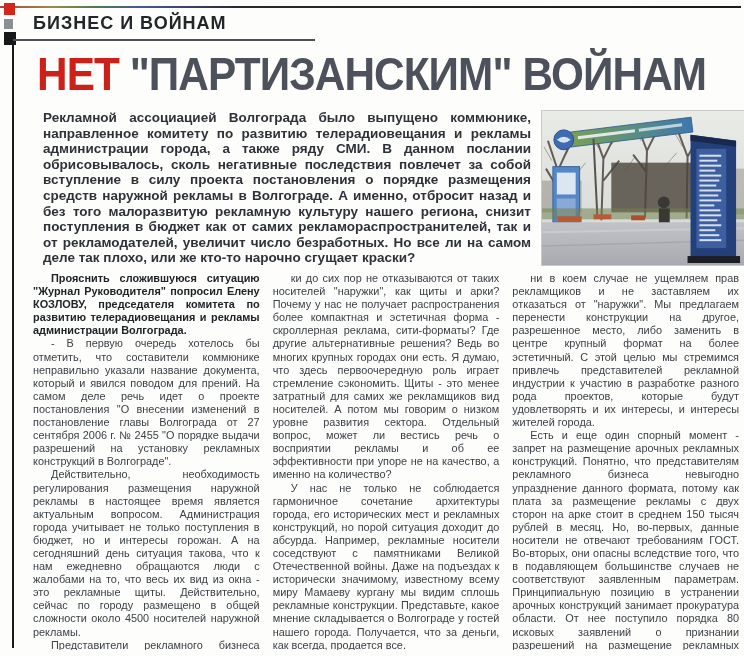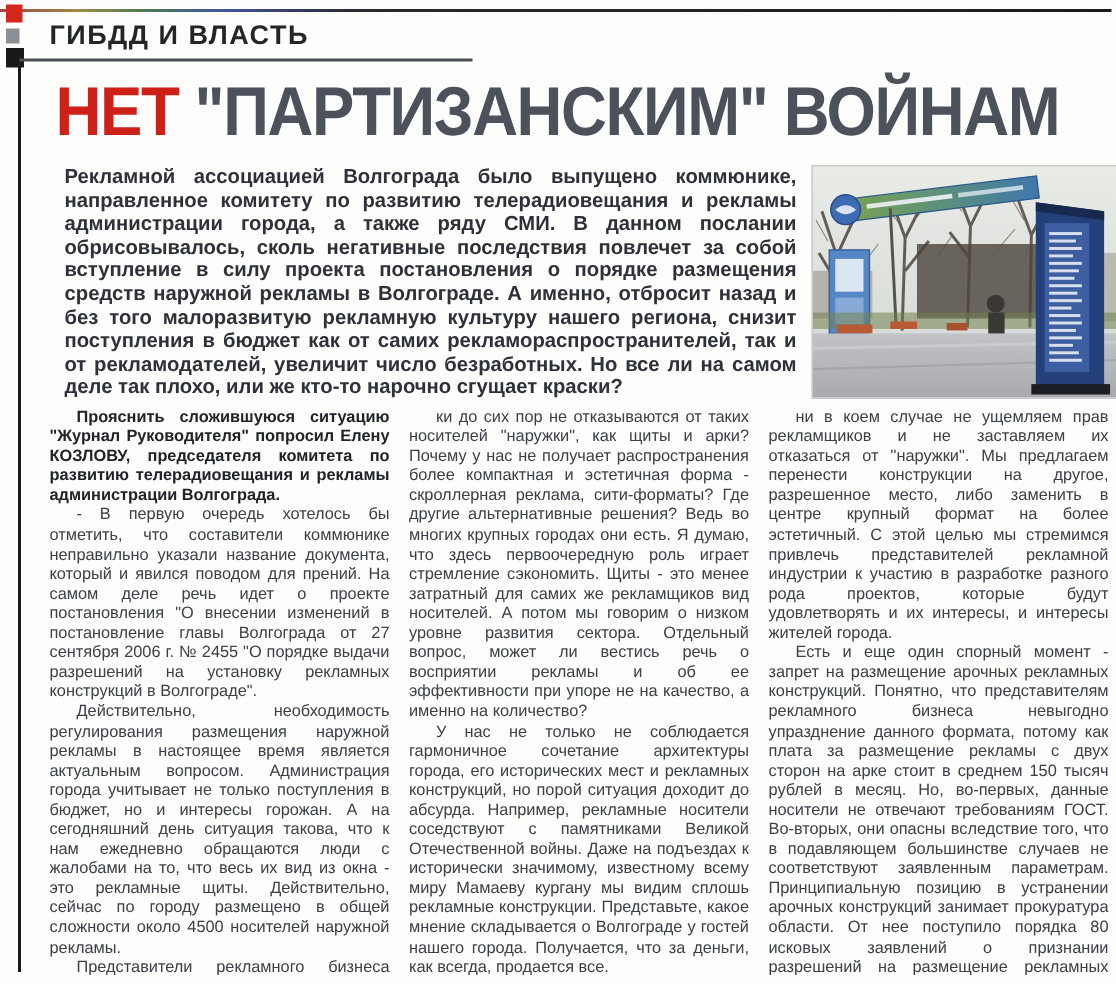--- a/index.html
+++ b/index.html
@@ -64,21 +64,21 @@
 
 <div class="page">
 
   <div class="top-rule"></div>
   <div class="sq red"></div>
   <div class="sq gray"></div>
   <div class="sq black"></div>
   <div class="v-rule"></div>
   <div class="under-rule"></div>
 
-  <div class="section-label">ГИБДД И ВЛАСТЬ</div>
+  <div class="section-label">БИЗНЕС И ВОЙНАМ</div>
 
   <div class="headline"><span class="accent">НЕТ</span><span> "ПАРТИЗАНСКИМ" ВОЙНАМ</span></div>
 
   <div class="lead-row">
     <div class="lead-text">Рекламной ассоциацией Волгограда было выпущено коммюнике, направленное комитету по развитию телерадиовещания и рекламы администрации города, а также ряду СМИ. В данном послании обрисовывалось, сколь негативные последствия повлечет за собой вступление в силу проекта постановления о порядке размещения средств наружной рекламы в Волгограде. А именно, отбросит назад и без того малоразвитую рекламную культуру нашего региона, снизит поступления в бюджет как от самих рекламораспространителей, так и от рекламодателей, увеличит число безработных. Но все ли на самом деле так плохо, или же кто-то нарочно сгущает краски?</div>
 
     <div class="photo-frame">
       <svg viewBox="0 0 204 155" preserveAspectRatio="none">
         <defs>
           <linearGradient id="sky" x1="0" y1="0" x2="0" y2="1">

